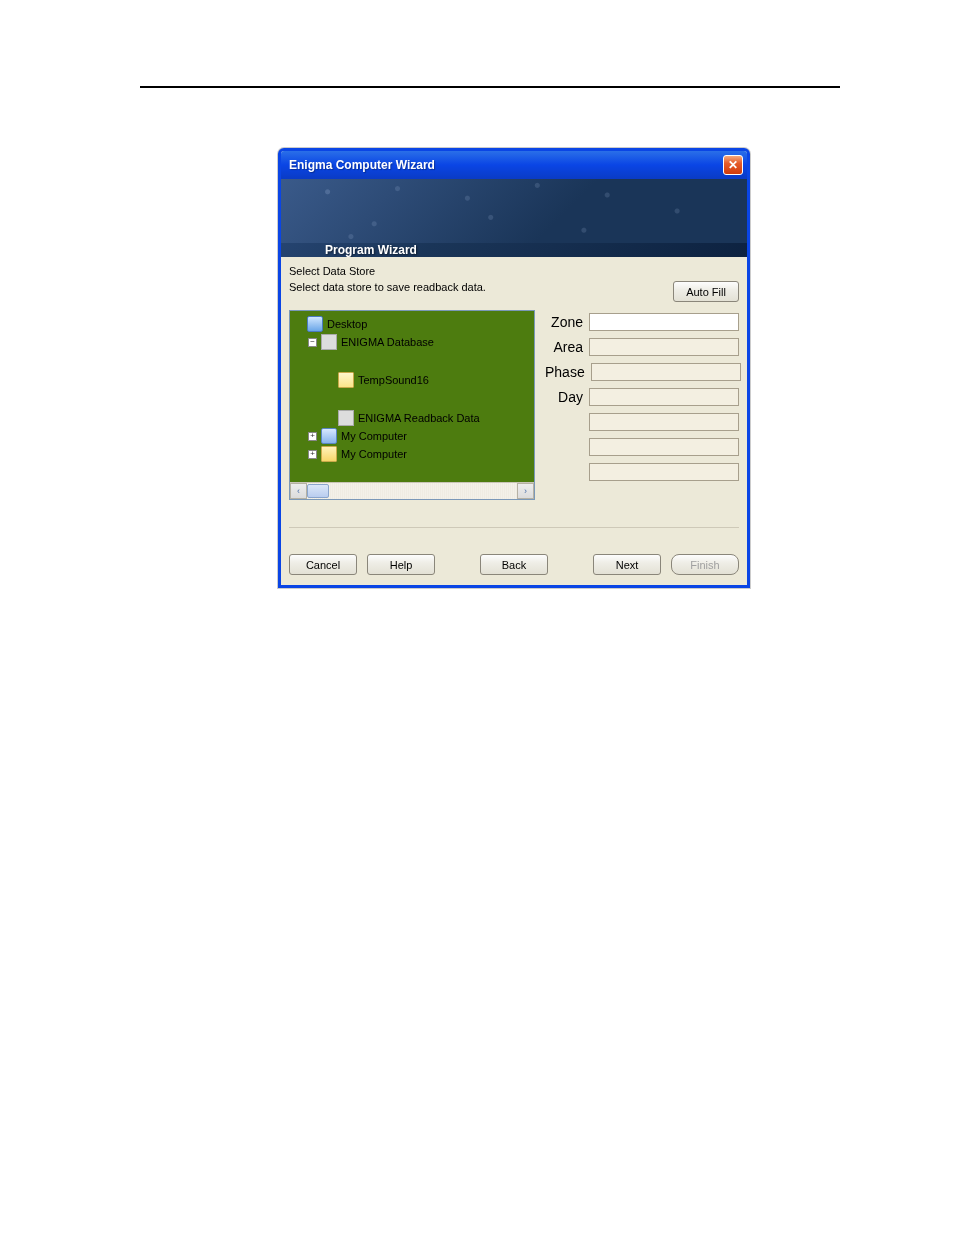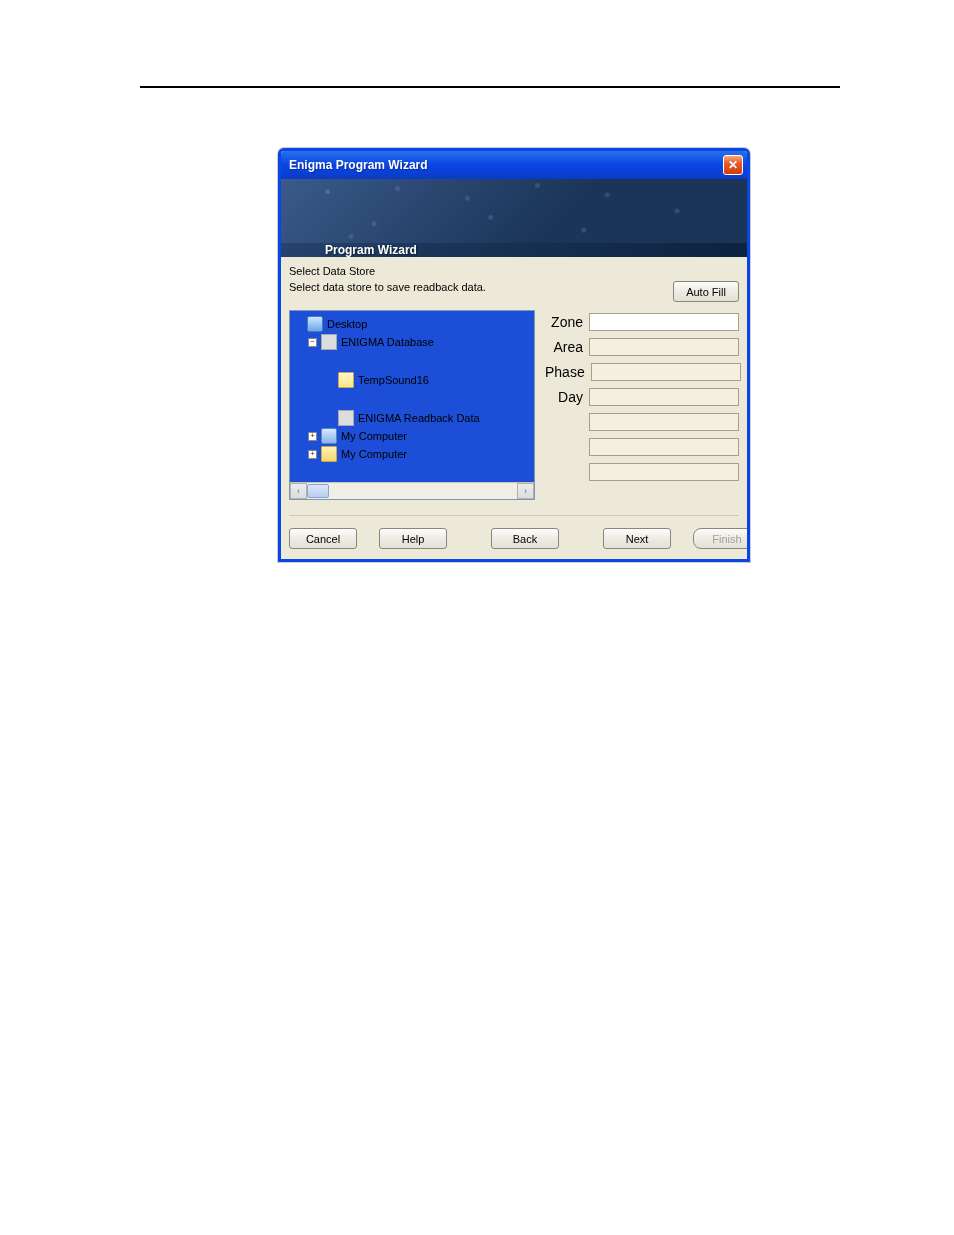--- a/index.html
+++ b/index.html
@@ -136,21 +136,21 @@
     color: #a0a0a0;
     cursor: default;
     border-radius: 8px;
   }
   .main-area {
     display: flex;
     gap: 10px;
   }
   .tree-panel {
     flex: 1;
-    background: #1d4ed8;
+    background: #4d7c0f;
     border: 1px solid #7a98b8;
     height: 190px;
     position: relative;
     overflow: hidden;
   }
   .tree-body {
     padding: 4px 4px 0 4px;
     font-size: 11px;
     line-height: 18px;
     color: #000;
@@ -241,37 +241,37 @@
   .field-input {
     flex: 1; height: 18px;
     border: 1px solid #a79f8c;
     font-family: inherit; font-size: 11px;
     padding: 0 3px;
   }
   .field-input.enabled { background: #fff; }
   .field-input.ro { background: #f3efe1; }
   .footer {
     border-top: 1px solid #cec9b8;
-    margin-top: 15px;
-    padding-top: 12px;
-    display: flex;
-    gap: 22px;
+    margin-top: 27px;
+    padding-top: 26px;
+    display: flex;
+    gap: 10px;
   }
   .footer .spacer { flex: 1; }
   .footer .btn { min-width: 68px; }
 </style>
 </head>
 <body>
 
 <hr class="page-hr">
 
 <div class="window">
 
   <div class="titlebar">
-    <span class="titlebar-title">Enigma Program Wizard</span>
+    <span class="titlebar-title">Enigma Computer Wizard</span>
     <div class="close-btn">
       <span>✕</span>
     </div>
   </div>
 
   <div class="banner">
     <div class="banner-left"></div>
     <div class="banner-right">Program Wizard</div>
   </div>
 

